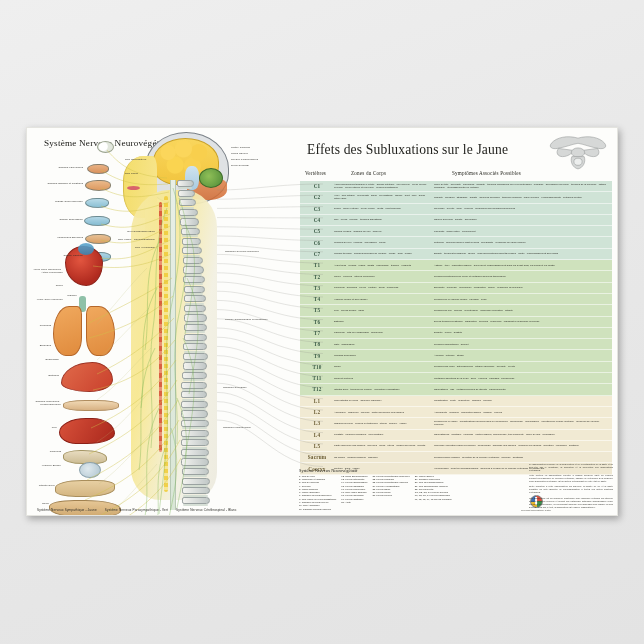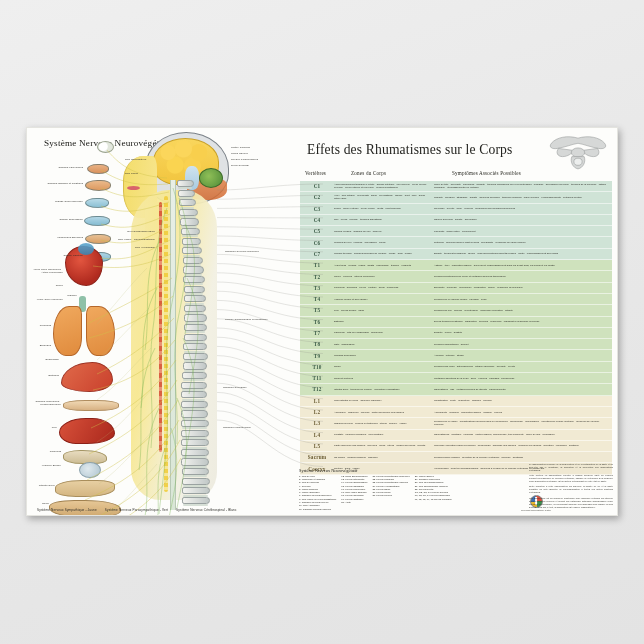--- a/index.html
+++ b/index.html
@@ -447,21 +447,21 @@
 
       <div id="illus-legend">
         <span>Système Nerveux Sympathique - Jaune</span>
         <span>Système Nerveux Parasympathique - Vert</span>
         <span>Système Nerveux Cérébrospinal - Blanc</span>
       </div>
     </div>
 
     <div id="panel">
 
-      <div id="poster-title">Effets des Rhumatismes sur le Corps</div>
+      <div id="poster-title">Effets des Subluxations sur le Jaune</div>
 
       <svg id="vertebra-icon" viewBox="0 0 120 78">
         <g fill="#d6d8d7" stroke="#8d9291" stroke-width="1">
           <path d="M60 12 C40 6 18 10 8 22 C2 30 10 34 20 32 C34 30 48 24 60 22 C72 24 86 30 100 32 C110 34 118 30 112 22 C102 10 80 6 60 12 Z"></path>
           <path d="M22 32 C16 40 20 48 30 48 C40 48 48 42 52 36 Z"></path>
           <path d="M98 32 C104 40 100 48 90 48 C80 48 72 42 68 36 Z"></path>
           <ellipse cx="60" cy="40" rx="13" ry="9"></ellipse>
           <path d="M48 48 C44 58 50 70 60 72 C70 70 76 58 72 48 Z"></path>
           <ellipse cx="60" cy="58" rx="8" ry="7" fill="#eceeed"></ellipse>
         </g>

